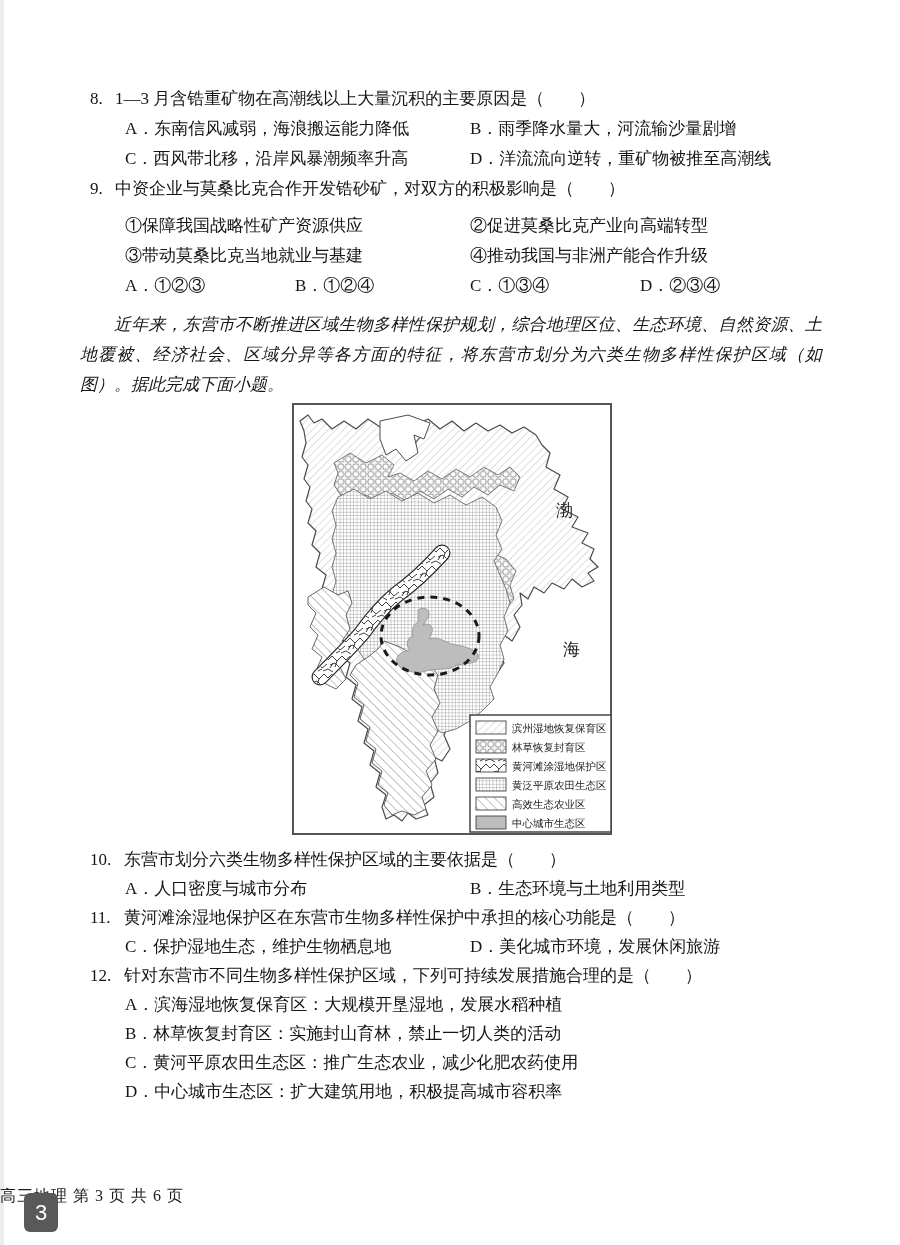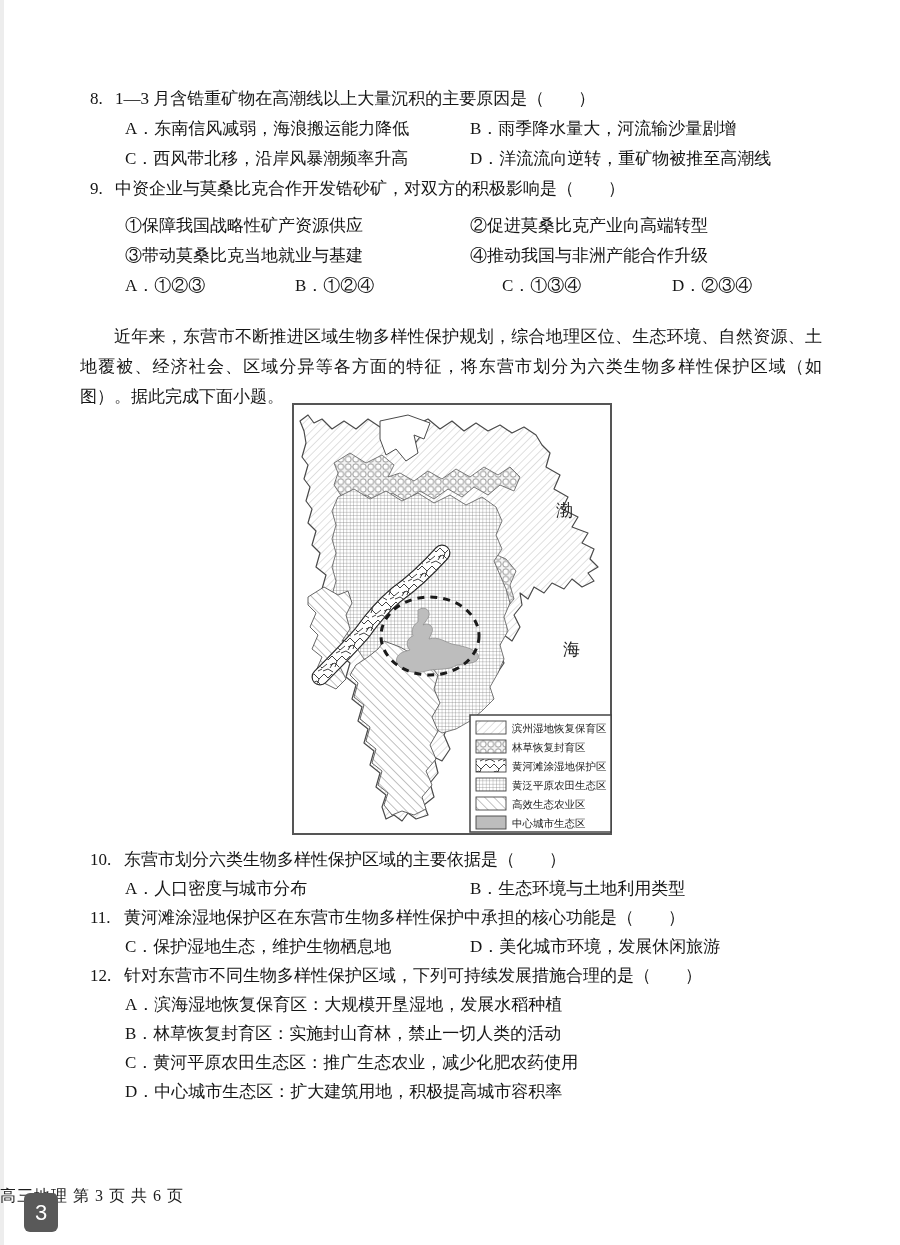--- a/index.html
+++ b/index.html
@@ -14,25 +14,26 @@
   #blk-1012 { top:845px; }
   .ln  { height:30px; line-height:30px; white-space:nowrap; font-size:17px; }
   .ln2 { height:29px; line-height:29px; white-space:nowrap; font-size:17px; }
   .gap { margin-top:7px; }
   .qnum   { display:inline-block; width:25px; }
   .qnum-w { display:inline-block; width:34px; }
   .ind { padding-left:35px; }
   .col-half { display:inline-block; width:345px; }
   .c4a { display:inline-block; width:170px; }
   .c4b { display:inline-block; width:175px; }
-  .c4c { display:inline-block; width:170px;margin-left:32px; }
+  .c4c { display:inline-block; width:170px; }
 
   .passage {
-    position:absolute; left:80px; top:322px; width:742px;
+    position:absolute; left:80px; top:310px; width:742px;
     font-size:17px; line-height:30px; text-indent:2em; text-align:justify;
+    font-style:italic;
   }
 
   .map-wrap { position:absolute; left:292px; top:403px; width:320px; height:432px; }
   .map-wrap svg { display:block; }
 
   .footer-line {
     position:absolute; top:1186px; left:0; width:100%；
     width:100%; text-align:center; font-size:16px; letter-spacing:1px; color:#1d1d1d;
   }
   .page-badge {

